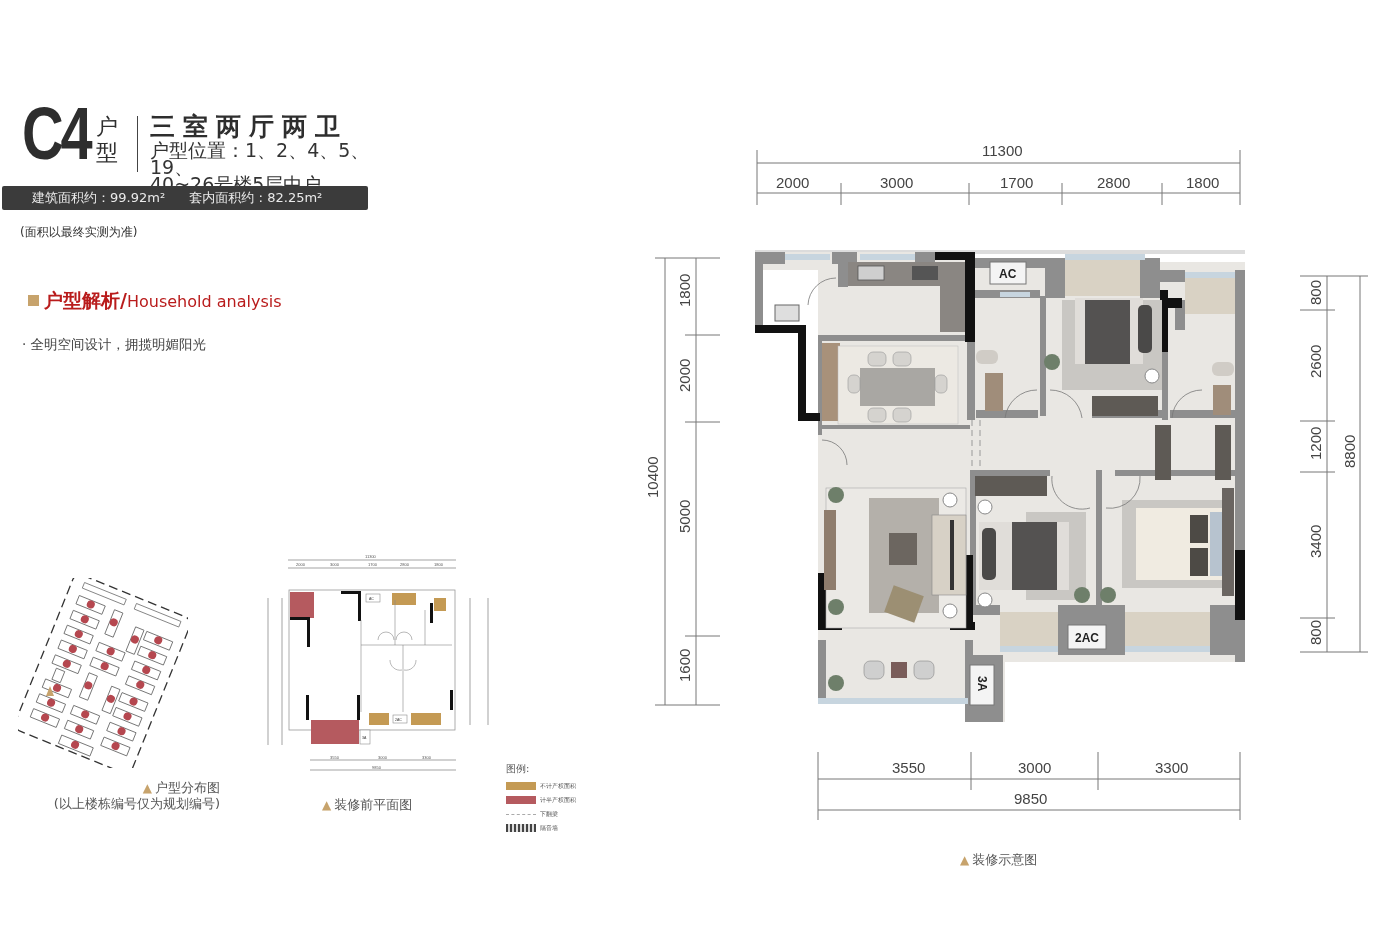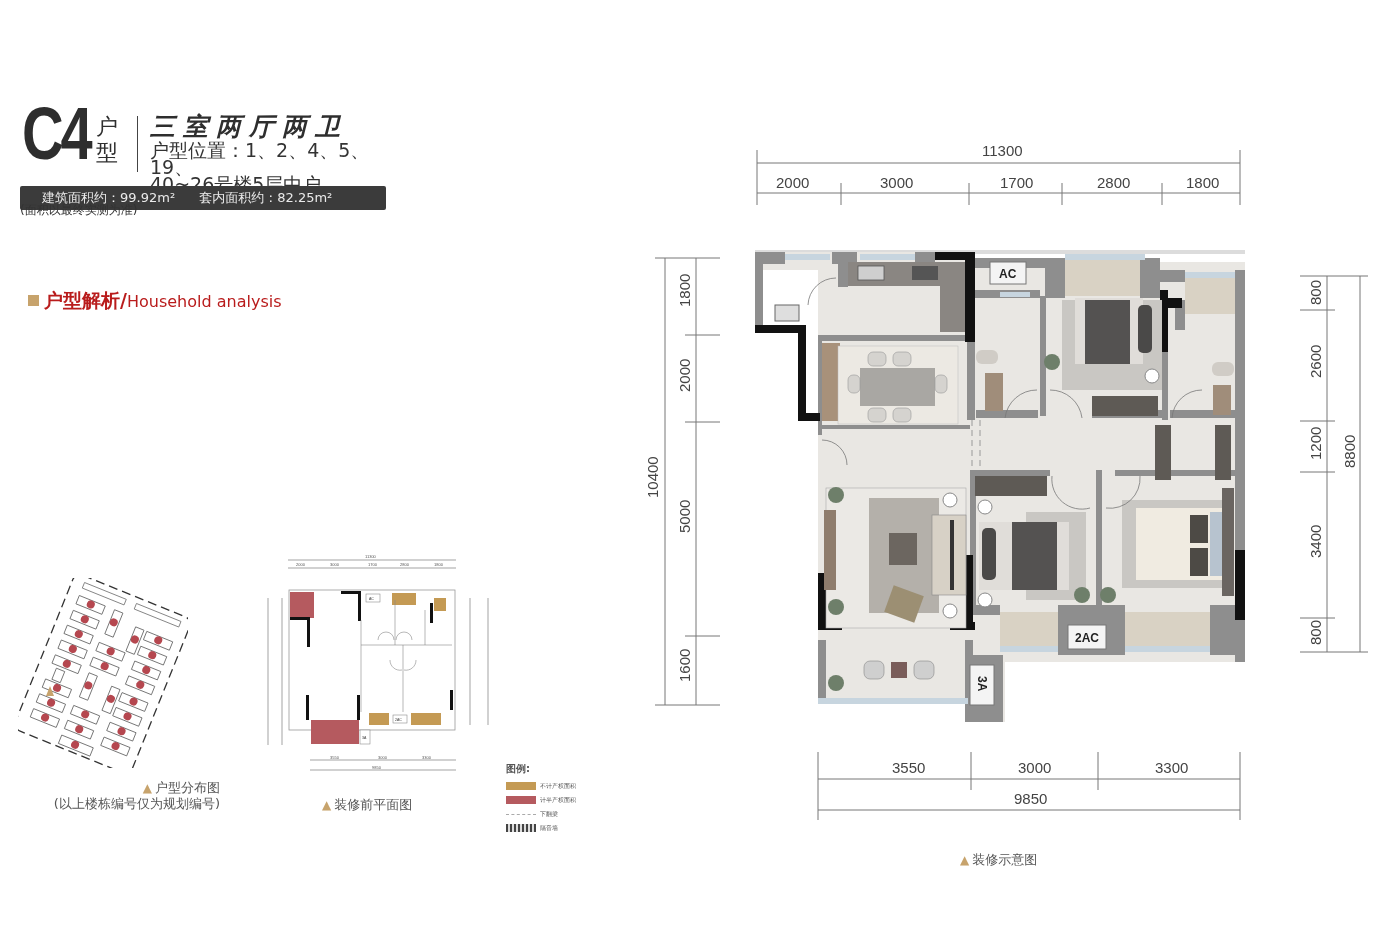--- a/index.html
+++ b/index.html
@@ -4,44 +4,44 @@
 <style>
   * { box-sizing: border-box; margin: 0; padding: 0; }
   html, body { width: 1400px; height: 933px; background: #ffffff; overflow: hidden; }
   body { position: relative; font-family: "DejaVu Sans", "Liberation Sans", sans-serif; color: #3a3a3a; }
 
   
   .hdr { position: absolute; left: 22px; top: 92px; height: 90px; }
   .hdr .code { position: absolute; left: 0; top: 0; font-family: "Liberation Sans", sans-serif; font-weight: 700; font-size: 74px; line-height: 84px; color: #2e2e2e; letter-spacing: -4px; transform: scaleX(0.78); transform-origin: left top; }
   .hdr .hu { position: absolute; left: 74px; top: 22px; font-size: 22px; line-height: 26px; color: #2e2e2e; width: 26px; }
   .hdr .sep { position: absolute; left: 115px; top: 24px; width: 1px; height: 56px; background: #444; }
-  .hdr .title { position: absolute; left: 128px; top: 18px; font-size: 25px; font-weight: 700; letter-spacing: 8px; color: #2e2e2e; white-space: nowrap; font-style: italic; }
+  .hdr .title { position: absolute; left: 128px; top: 18px; font-size: 25px; font-weight: 700; letter-spacing: 8px; color: #2e2e2e; white-space: nowrap; }
   .hdr .pos { position: absolute; left: 128px; top: 50px; font-size: 19px; line-height: 17px; color: #333; width: 260px; }
 
-  .area-bar { position: absolute; left: 20px; top: 186px; width: 366px; height: 24px; background: #3b3b3b; border-radius: 2px; color: #eaeaea; font-size: 13px; line-height: 24px; padding-left: 22px; white-space: nowrap; }
+  .area-bar { position: absolute; left: 2px; top: 186px; width: 366px; height: 24px; background: #3b3b3b; border-radius: 2px; color: #eaeaea; font-size: 13px; line-height: 24px; padding-left: 30px; white-space: nowrap; }
   .area-bar span { margin-right: 20px; }
-  .area-note { position: absolute; left: 20px; top: 202px; font-size: 12px; color: #333; }
+  .area-note { position: absolute; left: 20px; top: 224px; font-size: 12px; color: #333; }
 
   
   .ana-title { position: absolute; left: 28px; top: 288px; font-size: 19px; font-weight: 700; color: #b91c1c; white-space: nowrap; }
   .ana-title .sq { display: inline-block; width: 11px; height: 11px; background: #c7a36c; margin-right: 5px; vertical-align: 1px; }
   .ana-title .en { font-weight: 400; font-size: 16px; }
   .ana-list { position: absolute; left: 22px; top: 336px; list-style: none; }
   .ana-list li { font-size: 13.5px; color: #444; height: 35px; }
 
   
   .site { position: absolute; left: 18px; top: 578px; width: 170px; height: 190px; }
   .site-cap { position: absolute; left: 10px; top: 780px; width: 210px; text-align: right; font-size: 13px; color: #555; line-height: 16px; }
   .tri { color: #c7a36c; font-size: 12px; margin-right: 3px; }
 
   
   .small { position: absolute; left: 250px; top: 553px; width: 250px; height: 220px; }
   .small-cap { position: absolute; left: 322px; top: 796px; font-size: 13px; color: #555; text-align: center; }
   .legend { position: absolute; left: 506px; top: 762px; width: 90px; }
-  .legend .lt { font-size: 10px; color: #555; margin-bottom: 3px; font-weight: bold; }
+  .legend .lt { font-size: 10px; color: #555; margin-bottom: 3px; }
   .legend .row { display: flex; align-items: center; height: 14px; }
   .legend .sw { width: 30px; height: 8px; margin-right: 4px; }
   .legend .lb { font-size: 6px; color: #555; }
 
   
   .main { position: absolute; left: 0; top: 0; width: 1400px; height: 933px; pointer-events: none; }
   .dim { font-family: "Liberation Sans", sans-serif; fill: #444; font-size: 15px; }
   .main-cap { position: absolute; left: 960px; top: 851px; font-size: 13px; color: #555; }
 </style>
 </head>
@@ -61,20 +61,21 @@
 <div class="area-bar">
   <span>建筑面积约：99.92m²</span>
   <span>套内面积约：82.25m²</span>
 </div>
 <div class="area-note">(面积以最终实测为准)</div>
 
 <div class="ana-title">
   <span class="sq"></span><span>户型解析/</span><span class="en">Household analysis</span>
 </div>
 <ul class="ana-list">
+  <li>· 全明空间设计，拥揽明媚阳光</li>
 </ul>
 
 <svg class="site" viewBox="0 0 170 190">
   <g transform="rotate(22 85 95)">
     <rect x="22" y="12" width="126" height="168" rx="8" fill="none" stroke="#333" stroke-width="1.3" stroke-dasharray="9 5"></rect>
     <rect x="34" y="18" width="45" height="6" fill="none" stroke="#777" stroke-width="0.8"></rect>
     <rect x="90" y="18" width="48" height="6" fill="none" stroke="#777" stroke-width="0.8"></rect>
     <g fill="none" stroke="#666" stroke-width="0.8">
       <rect x="34" y="32" width="28" height="9"></rect>
         <rect x="34" y="48" width="28" height="9"></rect>

